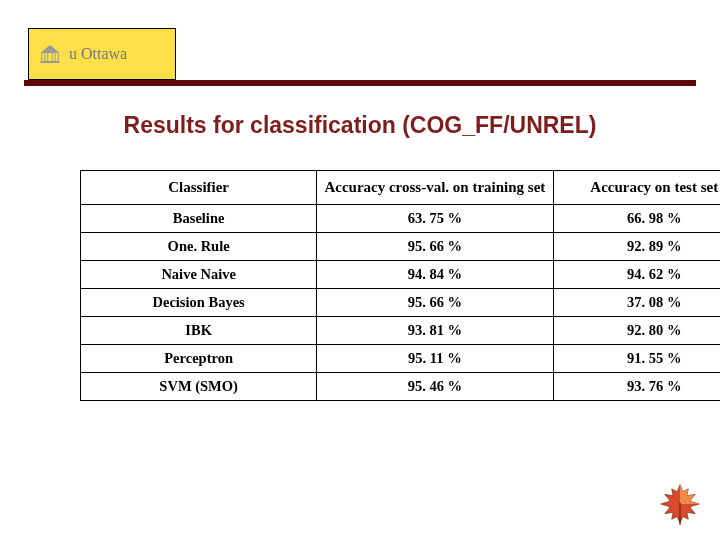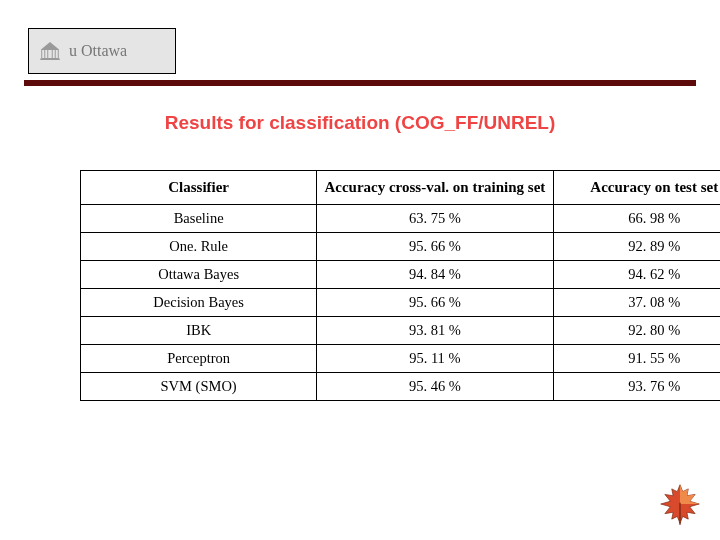--- a/index.html
+++ b/index.html
@@ -9,22 +9,22 @@
     background: #fff;
     font-family: Georgia, 'Times New Roman', serif;
     position: relative;
     overflow: hidden;
   }
   .logo-box {
     position: absolute;
     top: 28px;
     left: 28px;
     width: 148px;
-    height: 46px;
-    background: #e5e5e5;
+    height: 52px;
+    background: #fde047;
     border: 1px solid #000;
     display: flex;
     align-items: center;
     padding: 0 8px;
     gap: 6px;
   }
   .logo-icon {
     width: 26px;
     height: 26px;
     display: flex;
@@ -45,41 +45,42 @@
     background: #5c0a0a;
   }
   .title {
     position: absolute;
     top: 112px;
     left: 0;
     width: 720px;
     text-align: center;
     font-family: Verdana, Geneva, sans-serif;
     font-weight: 700;
-    font-size: 19px;
-    color: #ef4444;
+    font-size: 23px;
+    color: #7f1d1d;
   }
   .table-wrap {
     position: absolute;
     top: 170px;
     left: 80px;
     width: 676px;
   }
   table {
     border-collapse: collapse;
     width: 100%;
     table-layout: fixed;
   }
   th, td {
     border: 1.5px solid #000;
     text-align: center;
     vertical-align: middle;
     font-family: 'Times New Roman', Times, serif;
     color: #000;
     padding: 5px 4px;
+    font-weight: bold;
   }
   th {
     font-weight: 700;
     font-size: 15px;
     line-height: 1.15;
     padding: 8px 4px;
   }
   td {
     font-size: 14.5px;
   }
@@ -135,21 +136,21 @@
           <td>Baseline</td>
           <td>63. 75 %</td>
           <td>66. 98 %</td>
         </tr>
         <tr>
           <td>One. Rule</td>
           <td>95. 66 %</td>
           <td>92. 89 %</td>
         </tr>
         <tr>
-          <td>Ottawa Bayes</td>
+          <td>Naive Naive</td>
           <td>94. 84 %</td>
           <td>94. 62 %</td>
         </tr>
         <tr>
           <td>Decision Bayes</td>
           <td>95. 66 %</td>
           <td>37. 08 %</td>
         </tr>
         <tr>
           <td>IBK</td>

